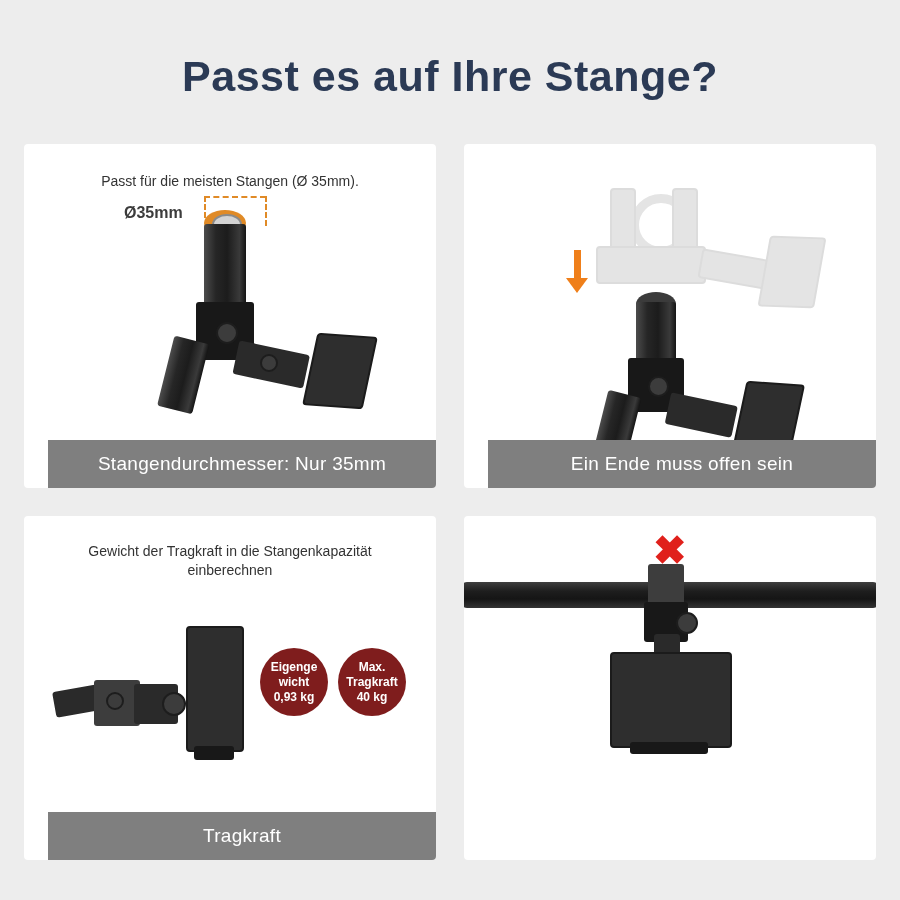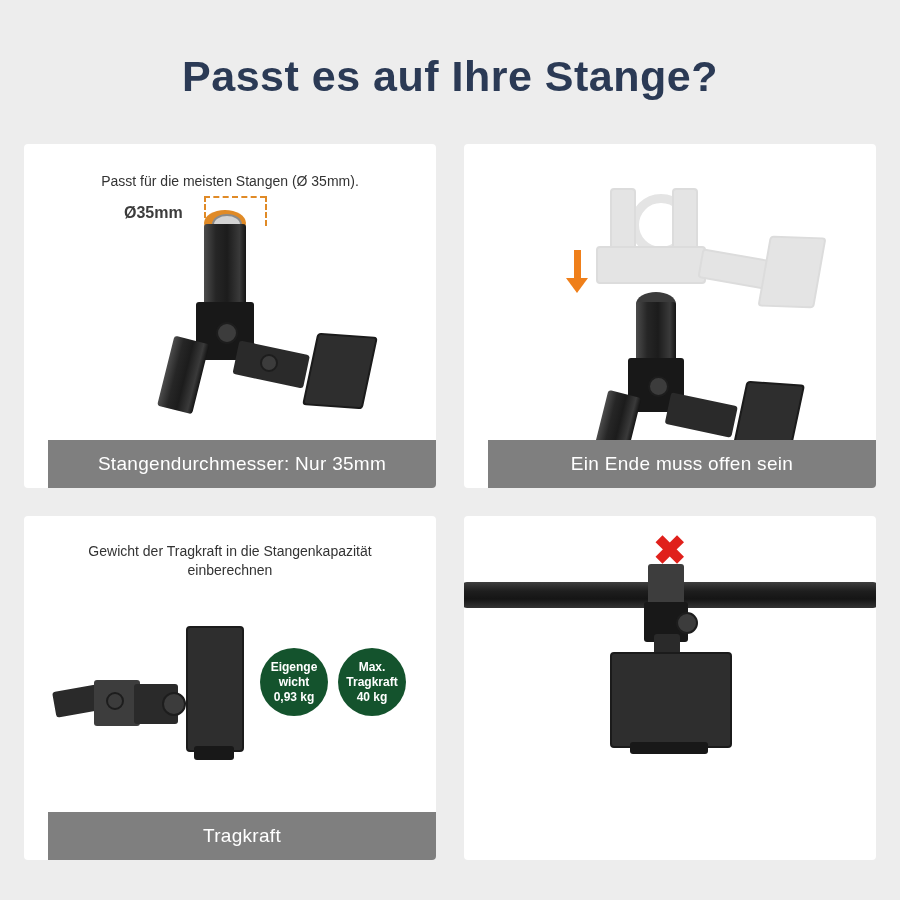--- a/index.html
+++ b/index.html
@@ -167,21 +167,21 @@
     height: 0;
     border-left: 11px solid transparent;
     border-right: 11px solid transparent;
     border-top: 15px solid #ef7f1a;
   }
 
   
   .badge {
     position: absolute;
     border-radius: 50%;
-    background: #14532d;
+    background: #7f1d1d;
     color: #ffffff;
     display: flex;
     align-items: center;
     justify-content: center;
     text-align: center;
     font-size: 12px;
     line-height: 1.25;
     font-weight: bold;
     white-space: pre-line;
   }

